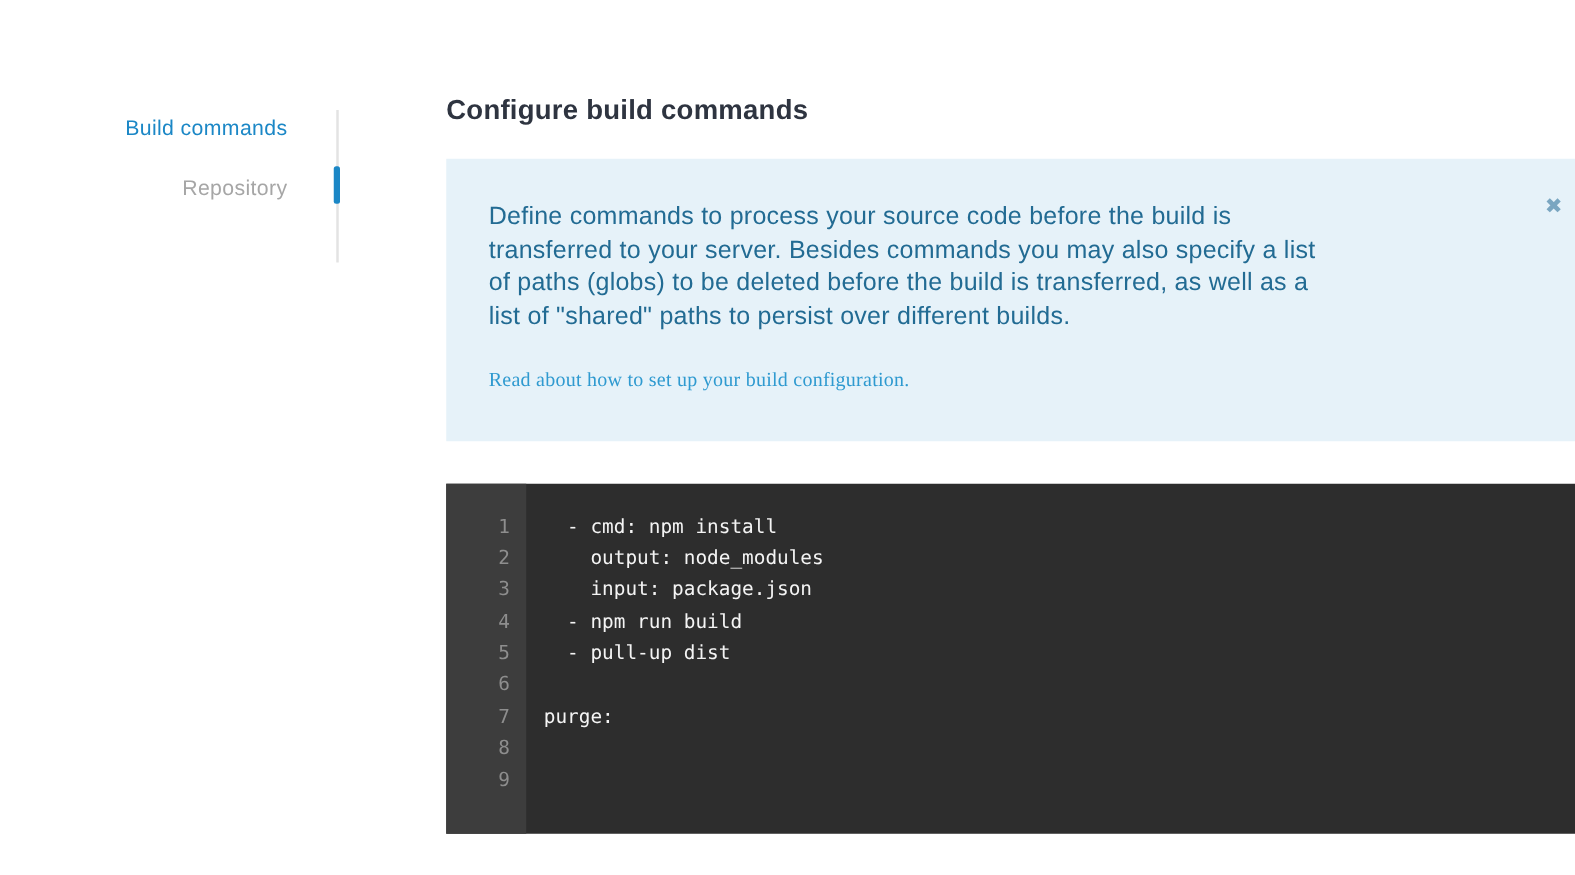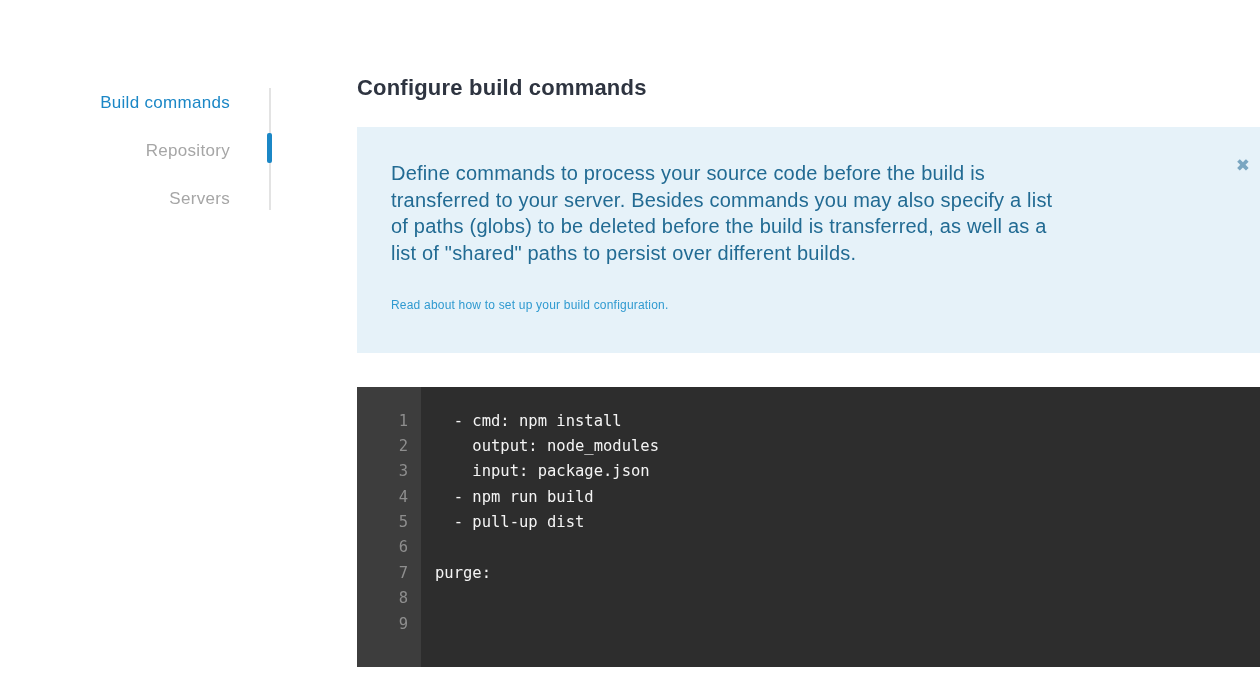--- a/index.html
+++ b/index.html
@@ -98,26 +98,27 @@
     margin: 0;
     max-width: 680px;
     font-size: 20px;
     line-height: 26.5px;
     letter-spacing: 0.2px;
     color: var(--notice-text);
   }
   .notice-link {
     display: inline-block;
     margin-top: 26px;
-    font-size: 12px;
+    font-size: 16px;
     line-height: 26.5px;
     letter-spacing: 0.2px;
     color: var(--link);
     text-decoration: none;
     cursor: pointer;
+    font-family: Liberation Serif, serif;
   }
   .notice-close {
     position: absolute;
     top: 30px;
     right: 32px;
     border: none;
     background: transparent;
     padding: 0;
     font-size: 17px;
     line-height: 17px;
@@ -160,21 +161,20 @@
   }
 </style>
 </head>
 <body>
 
 <div class="page">
 
   <nav class="sidebar-nav">
     <div class="nav-item active">Build commands</div>
     <div class="nav-item">Repository</div>
-    <div class="nav-item">Servers</div>
     <div class="nav-divider"></div>
     <div class="active-indicator"></div>
   </nav>
 
   <main class="main">
 
     <h1 class="page-title">Configure build commands</h1>
 
     <section class="notice">
       <p class="notice-text">Define commands to process your source code before the build is transferred to your server. Besides commands you may also specify a list of paths (globs) to be deleted before the build is transferred, as well as a list of "shared" paths to persist over different builds.</p>

